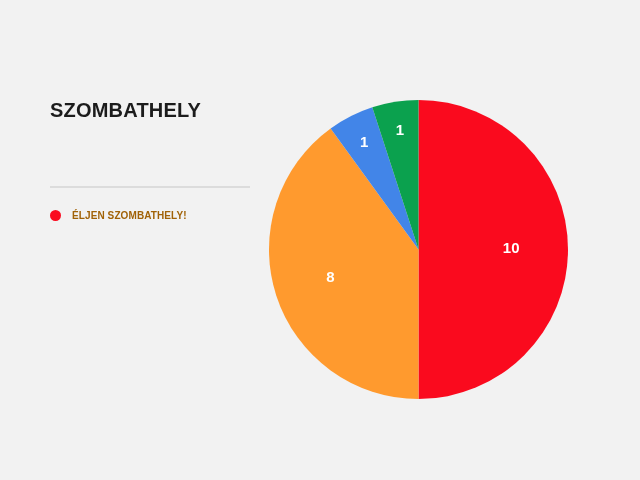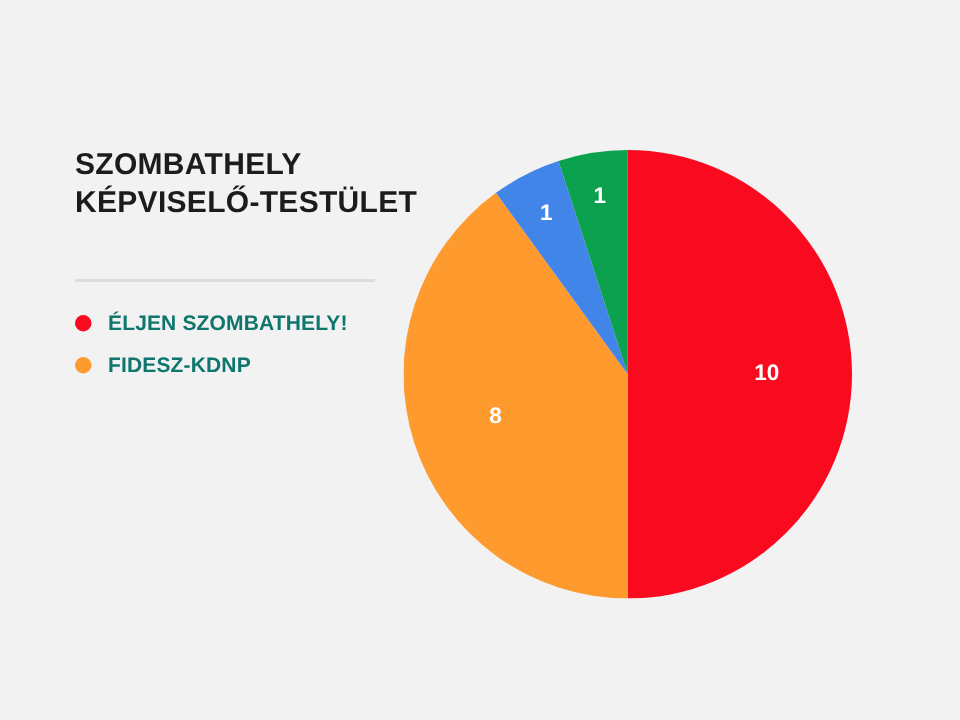--- a/index.html
+++ b/index.html
@@ -62,23 +62,23 @@
     height: 28px;
   }
   .legend-swatch {
     width: 11px;
     height: 11px;
     border-radius: 50%;
     flex: 0 0 auto;
     margin-right: 11px;
   }
   .legend-label {
-    font-size: 14px;
+    font-size: 10px;
     font-weight: bold;
-    color: #0f766e;
+    color: #a16207;
     letter-spacing: 0.1px;
     white-space: nowrap;
   }
 
   
   #pie-wrap {
     position: absolute;
     left: 269px;
     top: 100px;
     width: 299px;
@@ -98,33 +98,28 @@
     dominant-baseline: middle;
   }
 </style>
 </head>
 <body style="background: rgb(242, 242, 242);">
 
 <div id="canvas">
 
   <div id="chart-title">
     <span class="tline">SZOMBATHELY</span>
-    <span class="tline">KÉPVISELŐ-TESTÜLET</span>
   </div>
 
   <div id="legend-divider"></div>
 
   <div id="legend">
     <div class="legend-item">
       <span class="legend-swatch" style="background: rgb(250, 10, 30);"></span>
       <span class="legend-label">ÉLJEN SZOMBATHELY!</span>
-    </div>
-    <div class="legend-item">
-      <span class="legend-swatch" style="background: rgb(255, 154, 46);"></span>
-      <span class="legend-label">FIDESZ-KDNP</span>
     </div>
   </div>
 
   <div id="pie-wrap">
     <svg id="pie-svg" viewBox="0 0 299 299">
       <g id="pie-slices">
           <path d="M 149.5 149.5 L 149.50 0.00 A 149.5 149.5 0 0 1 149.50 299.00 Z" fill="#fa0a1e"></path>
           <path d="M 149.5 149.5 L 149.50 299.00 A 149.5 149.5 0 0 1 61.63 28.55 Z" fill="#ff9a2e"></path>
           <path d="M 149.5 149.5 L 61.63 28.55 A 149.5 149.5 0 0 1 103.30 7.32 Z" fill="#4285e8"></path>
           <path d="M 149.5 149.5 L 103.30 7.32 A 149.5 149.5 0 0 1 149.50 0.00 Z" fill="#0ba14e"></path>

